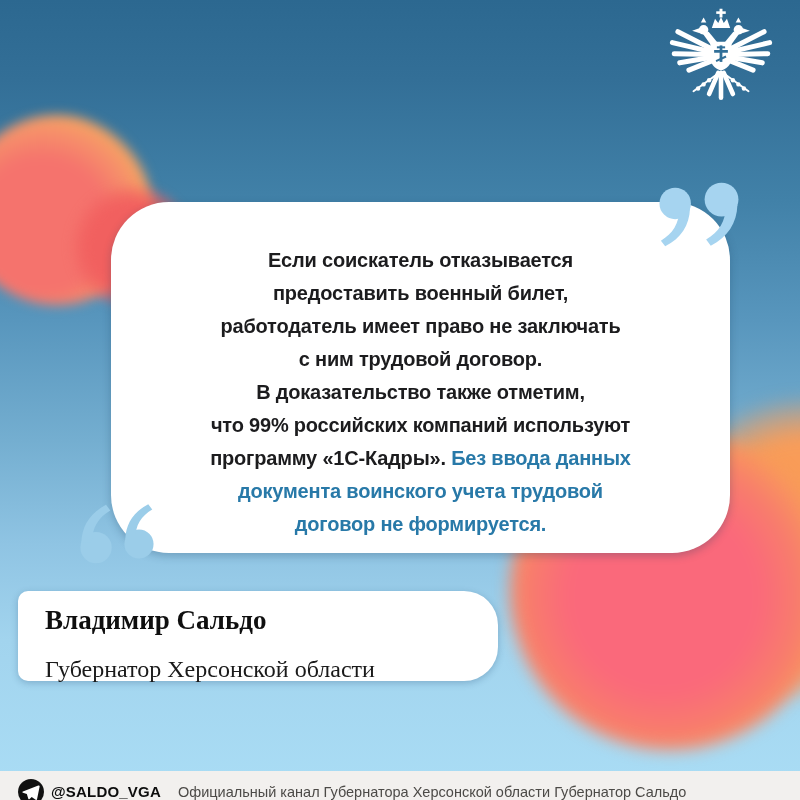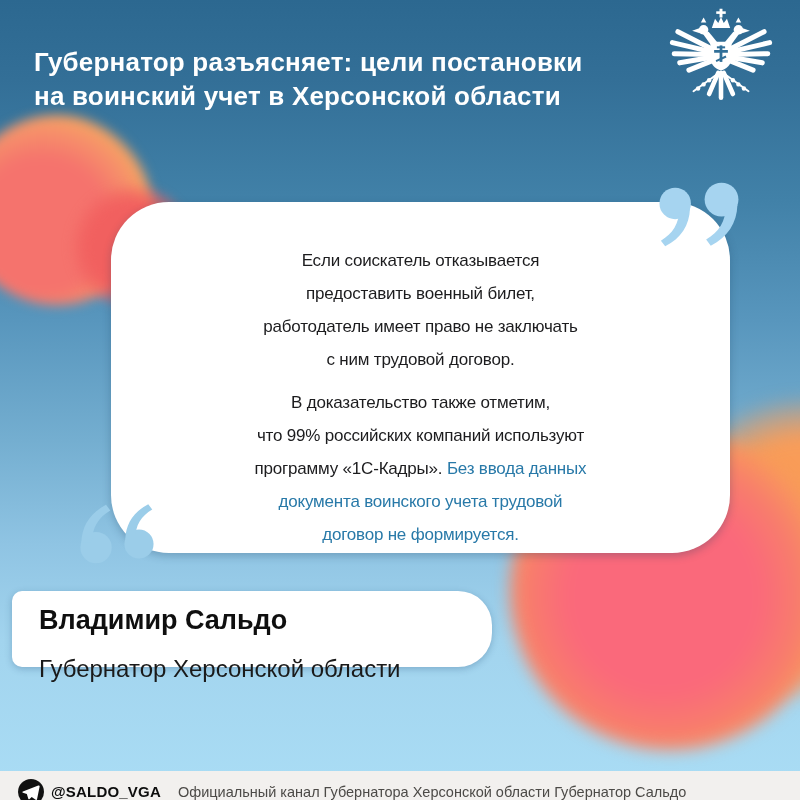--- a/index.html
+++ b/index.html
@@ -34,34 +34,34 @@
   }
   .emblem{position:absolute;left:666px;top:8px;width:110px;height:106px;z-index:2;}
   
   .quote-card{
     position:absolute;left:111px;top:202px;width:619px;height:351px;z-index:2;
     background:#ffffff;border-radius:58px;box-sizing:border-box;
     padding:42px 18px 0;text-align:center;
     box-shadow:0 3px 9px rgba(25,60,95,.28);
   }
   .qp{
-    margin:0;font-size:17px;font-weight:normal;line-height:33px;
+    margin:0;font-size:20px;font-weight:bold;line-height:33px;
     color:#1c1c1e;white-space:pre-line;letter-spacing:-0.2px;
   }
-  .qp + .qp{margin-top:10px;}
+  .qp + .qp{margin-top:0;}
   .qp-blue{color:#2879a8;}
   
   .quote-mark{position:absolute;z-index:3;}
   .quote-mark.close{left:659px;top:182px;width:82px;height:72px;fill:#a6d4f0;}
   .quote-mark.open{left:78px;top:497px;width:76px;height:67px;fill:#9bcde9;transform:rotate(180deg);}
   
   .author-card{
-    position:absolute;left:12px;top:591px;width:480px;height:76px;z-index:2;
+    position:absolute;left:18px;top:591px;width:480px;height:90px;z-index:2;
     background:#ffffff;border-radius:10px 34px 34px 10px;box-sizing:border-box;
-    padding:13px 0 0 27px;box-shadow:0 2px 7px rgba(30,70,110,.28);
+    padding:13px 0 0 27px;box-shadow:0 2px 7px rgba(30,70,110,.28);font-family:Liberation Serif, serif;
   }
   .author-name{font-size:27px;font-weight:bold;line-height:32px;color:#0f0f0f;}
   .author-role{font-size:24px;line-height:30px;color:#1a1a1a;margin-top:18px;}
   
   .footer{
     position:absolute;left:0;top:771px;width:800px;height:41px;z-index:4;
     background:#f2f0ee;display:flex;align-items:center;box-sizing:border-box;
     padding-left:18px;
   }
   .tg{width:26px;height:26px;flex:0 0 auto;}
@@ -81,22 +81,20 @@
   </defs>
 </svg>
 
 <div class="poster">
 
   <div class="blob blob-tl"></div>
   <div class="blob blob-sliver"></div>
   <div class="blob blob-orange"></div>
   <div class="blob blob-pink"></div>
 
-  <h1 class="title">Губернатор разъясняет: цели постановки
-на воинский учет в Херсонской области</h1>
 
   <svg class="emblem" viewBox="0 0 120 114">
     <g fill="#ffffff">
       <rect x="58.4" y="0" width="3.2" height="9.5"></rect>
       <rect x="54.8" y="2.8" width="10.4" height="2.8"></rect>
       <path d="M50 21 L53.5 11 L57 15.5 L60 9 L63 15.5 L66.5 11 L70 21 Z"></path>
       <path d="M38 15 l3 -5.5 3 5.5 z"></path>
       <path d="M76 15 l3 -5.5 3 5.5 z"></path>
       <circle cx="41" cy="23" r="5.2"></circle>
       <circle cx="79" cy="23" r="5.2"></circle>

